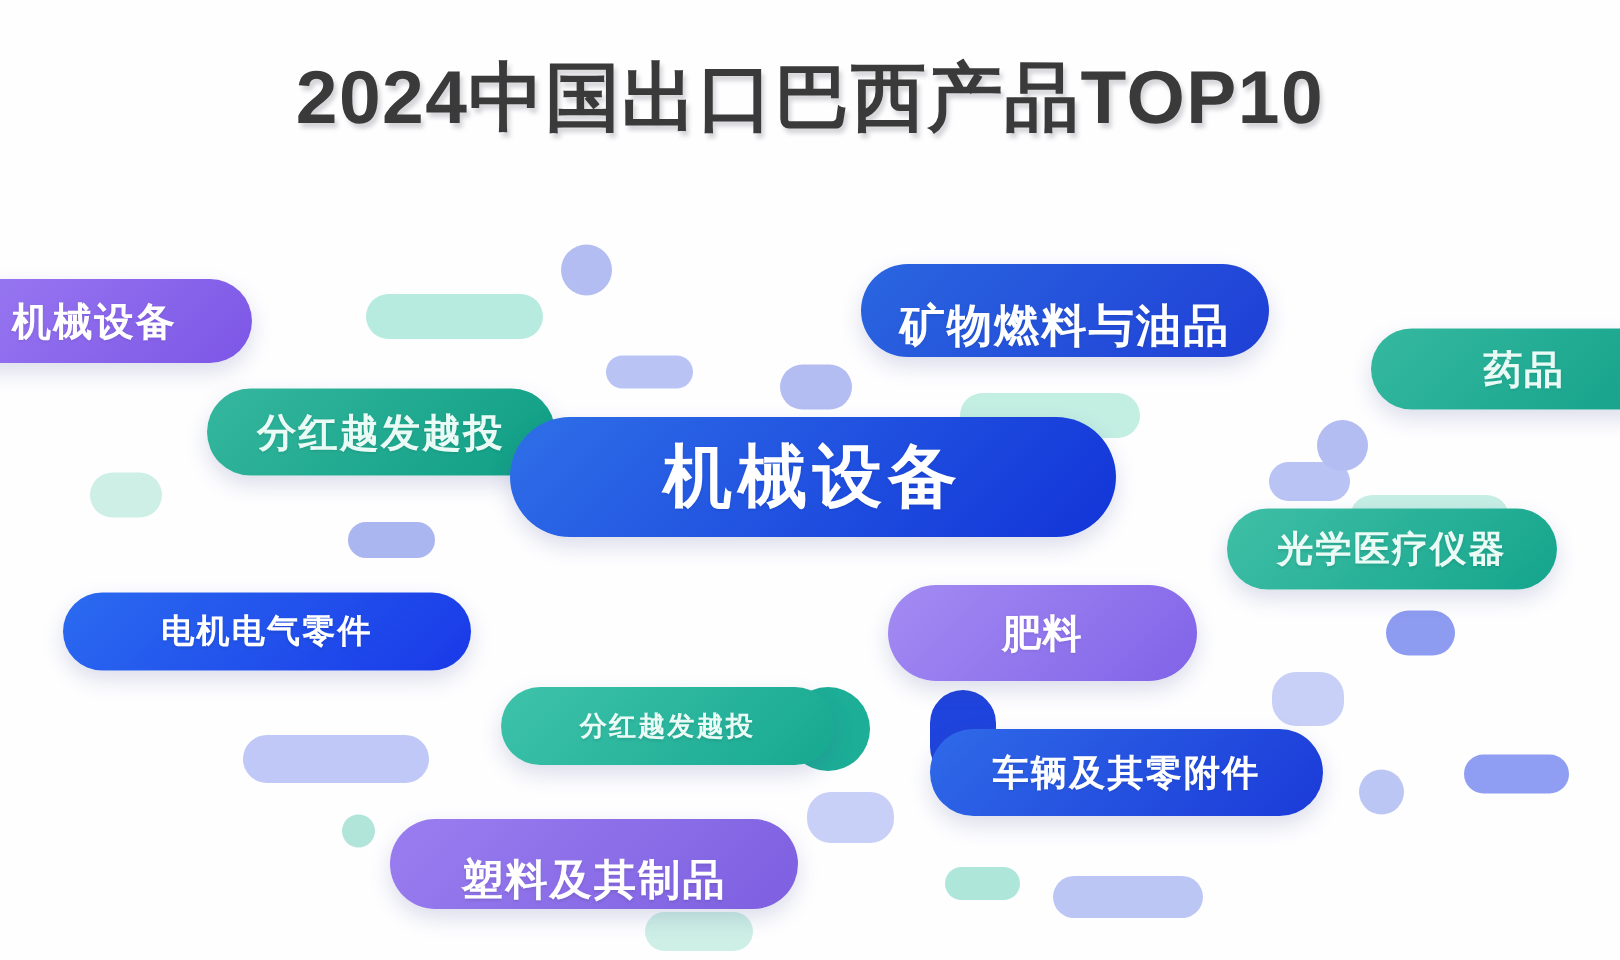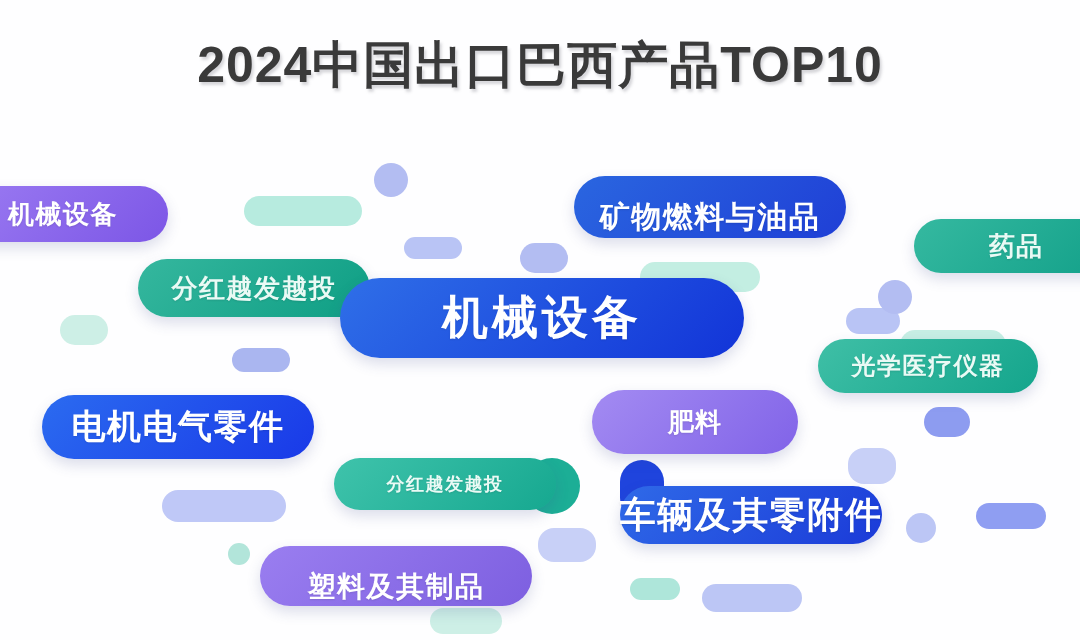--- a/index.html
+++ b/index.html
@@ -102,24 +102,24 @@
     <h1 class="title">2024中国出口巴西产品TOP10</h1>
   </div>
 
   <div id="pill-layer">
       <div class="pill hero" style="left: 340px; top: 278px; width: 404px; height: 80px; font-size: 46px; color: rgb(255, 255, 255); background: linear-gradient(135deg, rgb(47, 111, 232) 0%, rgb(18, 52, 216) 100%); box-shadow: rgba(60, 70, 140, 0.18) 0px 6px 14px; align-items: center;">
         <span>机械设备</span>
       </div>
       <div class="pill " style="left: 574px; top: 176px; width: 272px; height: 62px; font-size: 30px; color: rgb(255, 255, 255); background: linear-gradient(135deg, rgb(42, 102, 224) 0%, rgb(31, 63, 214) 100%); box-shadow: rgba(60, 70, 140, 0.18) 0px 6px 14px; align-items: flex-end;">
         <span>矿物燃料与油品</span>
       </div>
-      <div class="pill " style="left: 42px; top: 395px; width: 272px; height: 64px; font-size: 34px; color: rgb(255, 255, 255); background: linear-gradient(135deg, rgb(43, 107, 240) 0%, rgb(25, 57, 232) 100%); box-shadow: rgba(60, 70, 140, 0.18) 0px 6px 14px;">
+      <div class="pill " style="left: 42px; top: 395px; width: 272px; height: 52px; font-size: 22px; color: rgb(255, 255, 255); background: linear-gradient(135deg, rgb(43, 107, 240) 0%, rgb(25, 57, 232) 100%); box-shadow: rgba(60, 70, 140, 0.18) 0px 6px 14px;">
         <span>电机电气零件</span>
       </div>
-      <div class="pill " style="left: 620px; top: 486px; width: 262px; height: 58px; font-size: 36px; color: rgb(255, 255, 255); background: linear-gradient(135deg, rgb(47, 106, 232) 0%, rgb(27, 58, 216) 100%); box-shadow: rgba(60, 70, 140, 0.18) 0px 6px 14px;">
+      <div class="pill " style="left: 620px; top: 486px; width: 262px; height: 58px; font-size: 24px; color: rgb(255, 255, 255); background: linear-gradient(135deg, rgb(47, 106, 232) 0%, rgb(27, 58, 216) 100%); box-shadow: rgba(60, 70, 140, 0.18) 0px 6px 14px;">
         <span>车辆及其零附件</span>
       </div>
       <div class="pill " style="left: 138px; top: 259px; width: 232px; height: 58px; font-size: 26px; color: rgb(234, 250, 245); background: linear-gradient(135deg, rgb(53, 183, 158) 0%, rgb(14, 158, 132) 100%); box-shadow: rgba(60, 70, 140, 0.18) 0px 6px 14px;">
         <span>分红越发越投</span>
       </div>
       <div class="pill " style="left: 260px; top: 546px; width: 272px; height: 60px; font-size: 28px; color: rgb(255, 255, 255); background: linear-gradient(135deg, rgb(154, 126, 240) 0%, rgb(125, 95, 224) 100%); box-shadow: rgba(60, 70, 140, 0.18) 0px 6px 14px; align-items: flex-end;">
         <span>塑料及其制品</span>
       </div>
       <div class="pill " style="left: -42px; top: 186px; width: 210px; height: 56px; font-size: 26px; color: rgb(255, 255, 255); background: linear-gradient(135deg, rgb(155, 123, 242) 0%, rgb(124, 86, 230) 100%); box-shadow: rgba(60, 70, 140, 0.18) 0px 6px 14px;">
         <span>机械设备</span>

